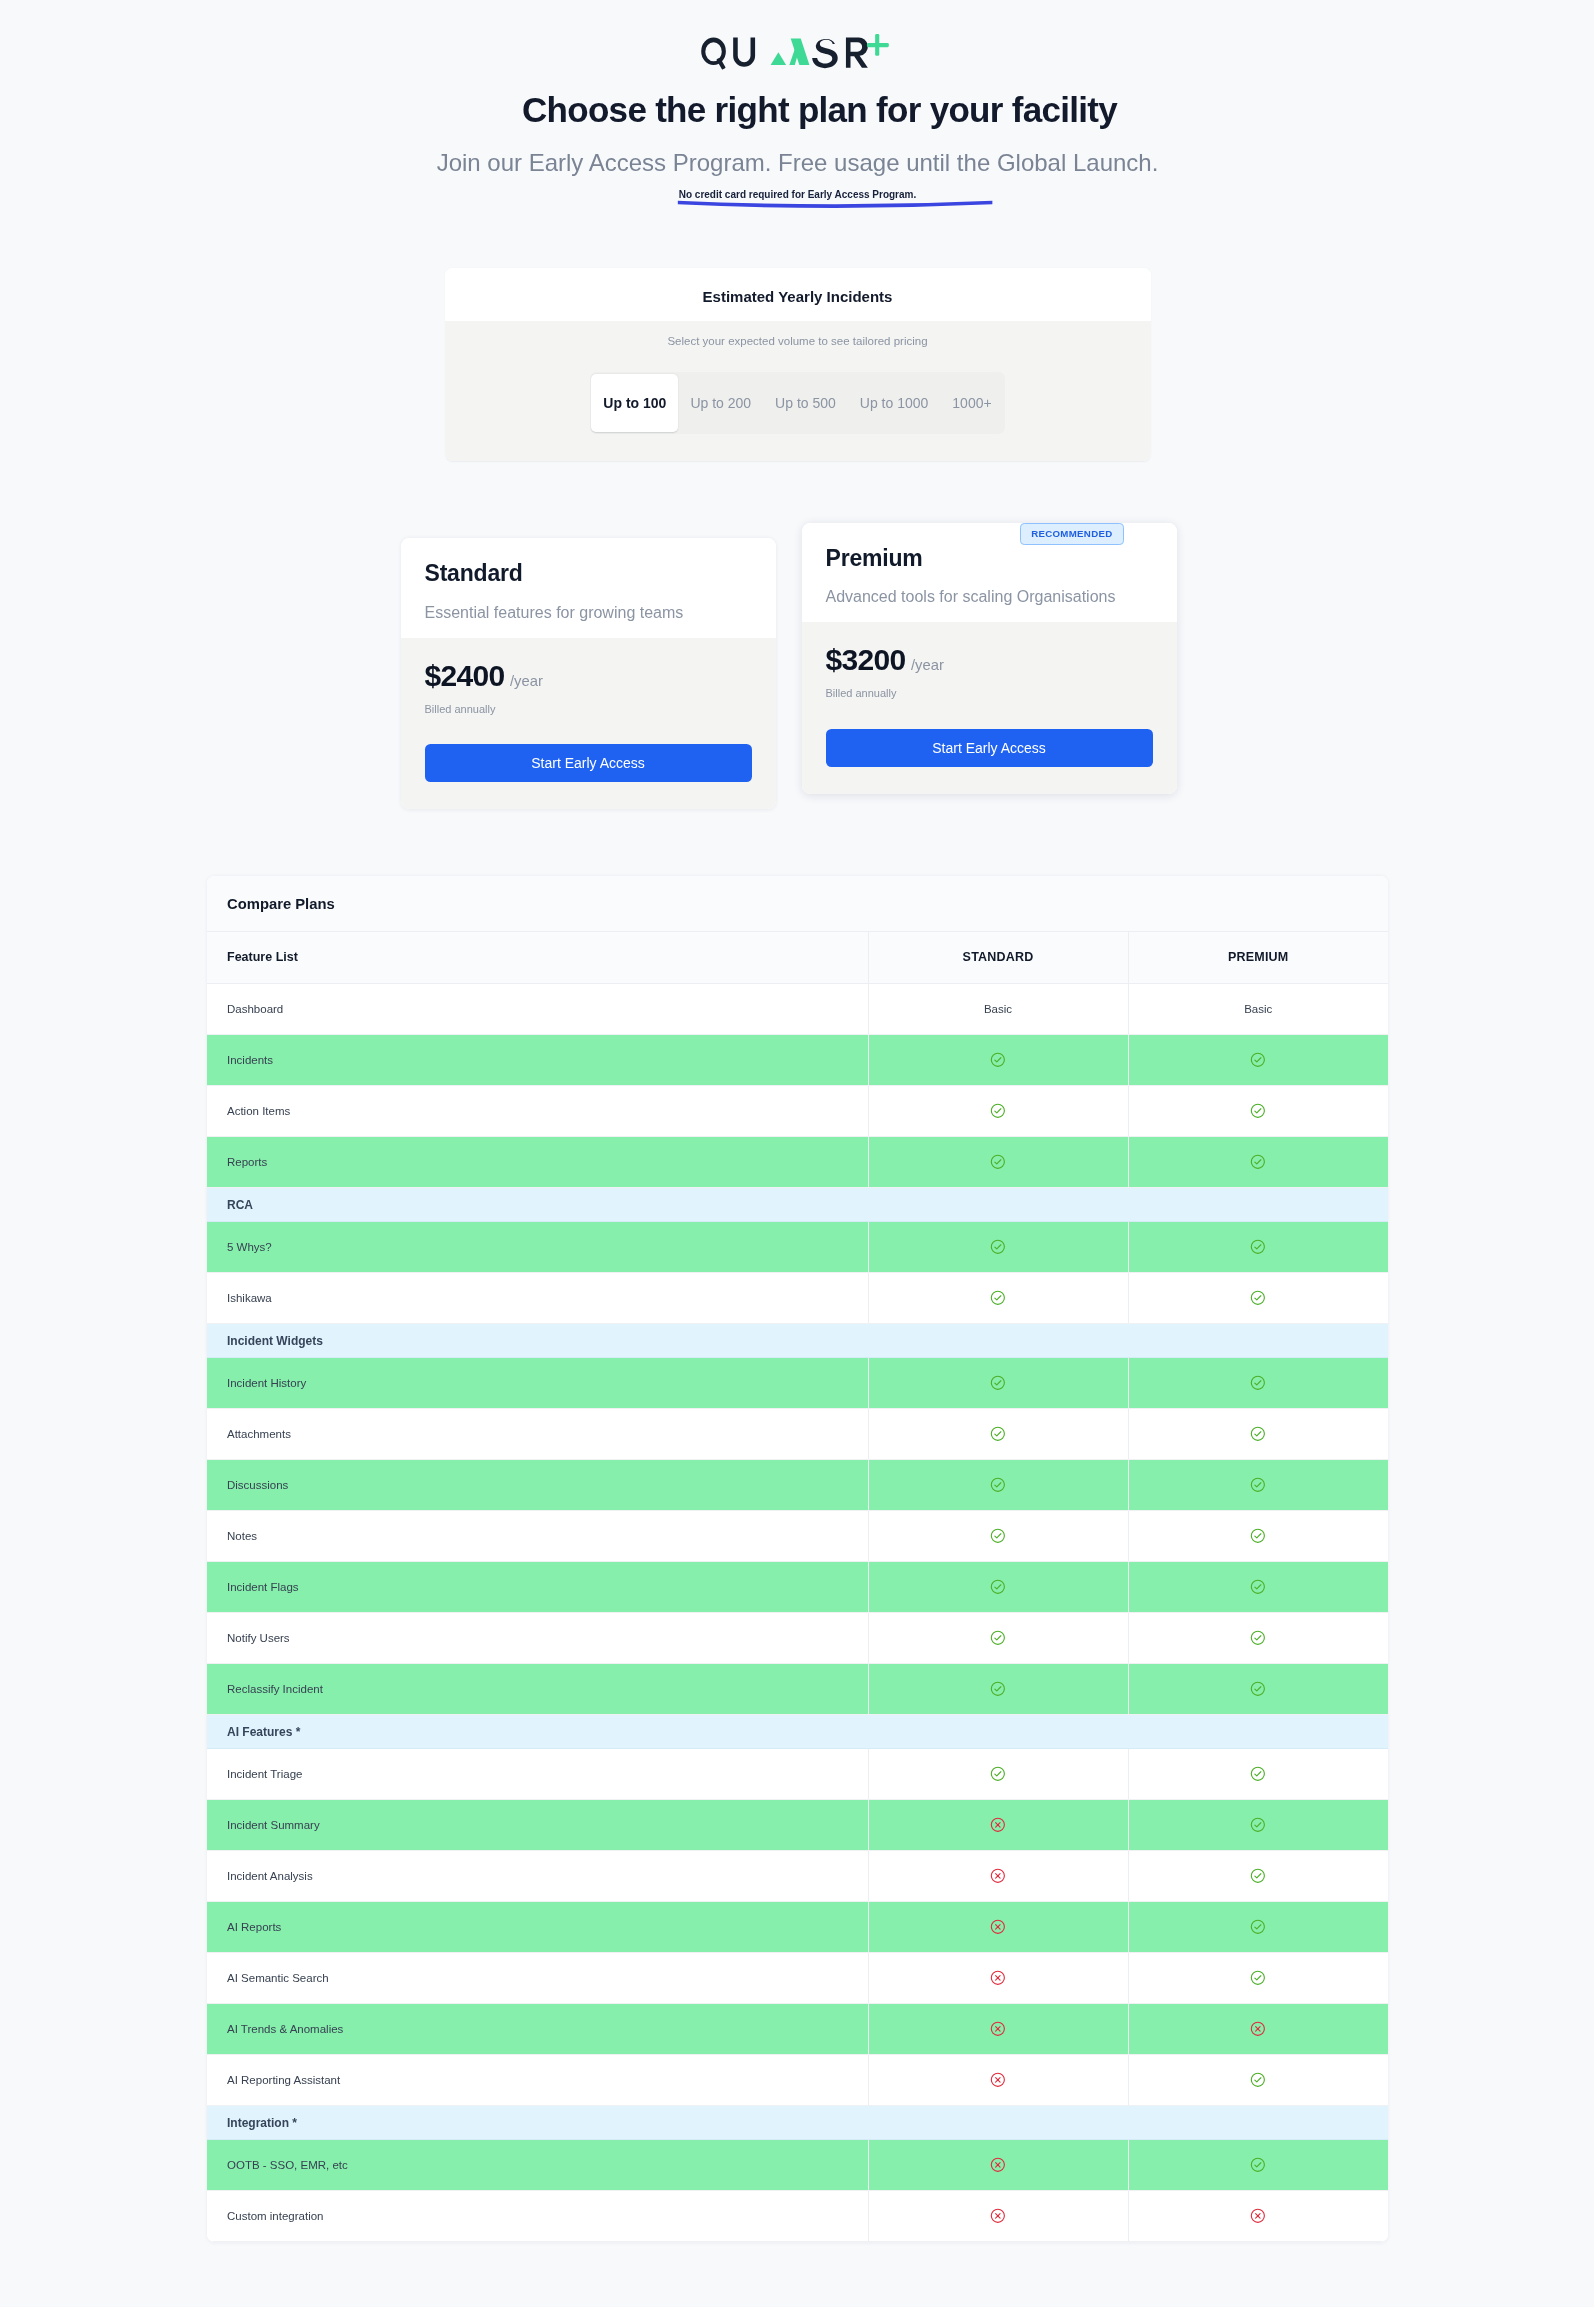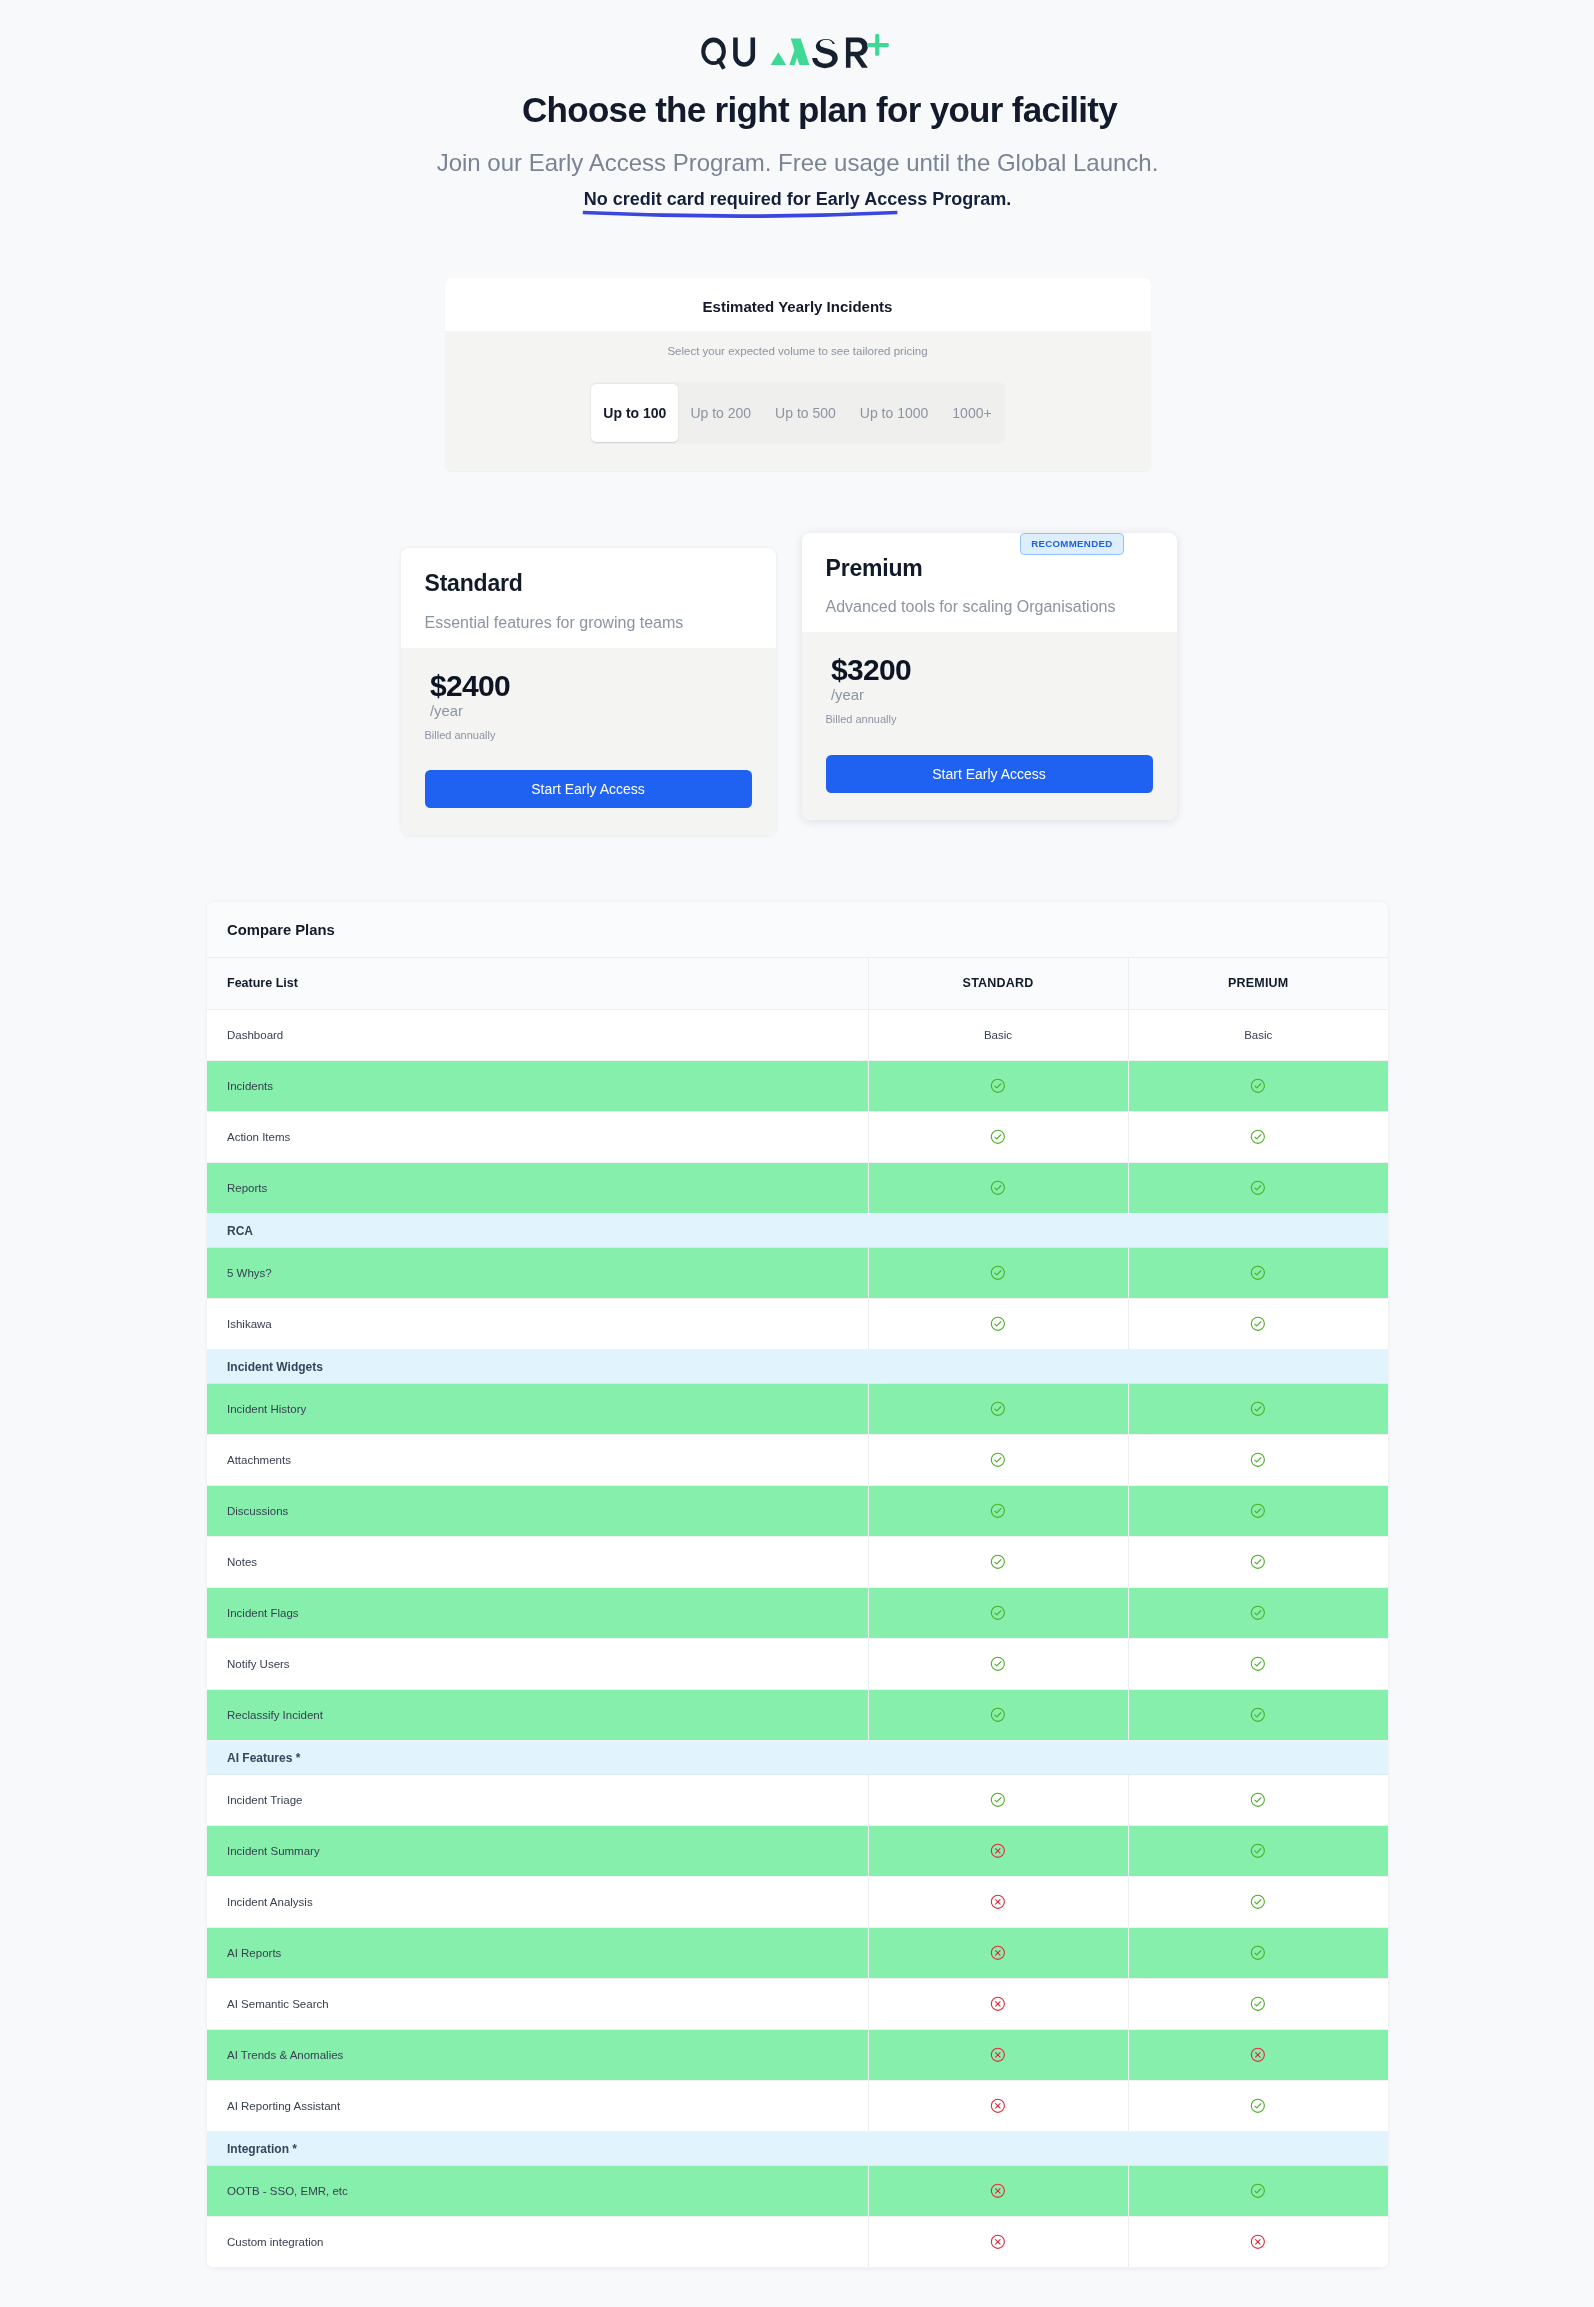--- a/index.html
+++ b/index.html
@@ -43,21 +43,21 @@
     margin-top: 19.4px;
     font-weight: 400;
   }
   .nocc-wrap {
     display: flex;
     justify-content: center;
     margin-top: 12px;
   }
   .nocc {
     position: relative;
-    font-size: 18px;
+    font-size: 10px;
     font-weight: 700;
     color: #16203a;
     padding-bottom: 8.3px;
   }
   .nocc .swoosh {
     position: absolute;
     left: -2.8px; right: -2.8px; bottom: 0;
     height: 10px;
   }
 
@@ -150,21 +150,20 @@
     color: #8b94a3;
     margin-top: 16.6px;
   }
   .pcard-bottom {
     background: #f4f4f2;
     padding: 21px 24px 27px 24px;
   }
   .price-row {
     display: flex;
     align-items: baseline;
-    flex-direction: column;
   }
   .price-amt {
     font-size: 30px;
     font-weight: 800;
     color: #0d1524;
     letter-spacing: -0.7px;
   }
   .price-per {
     font-size: 14.8px;
     color: #8b94a3;

